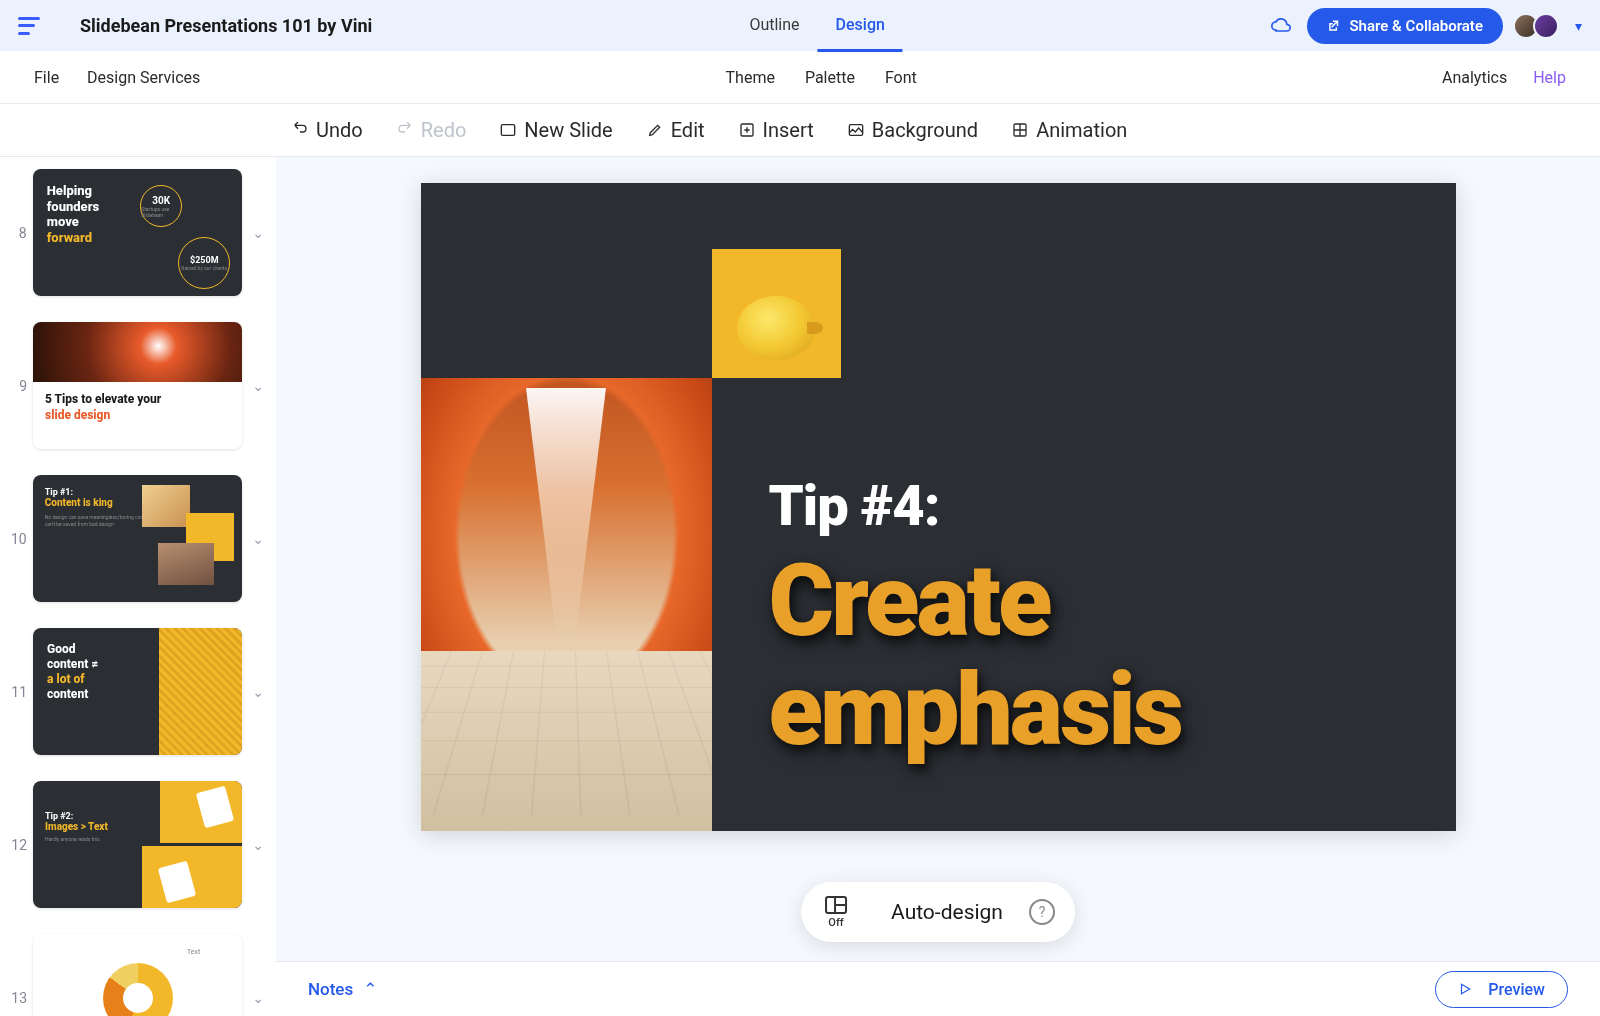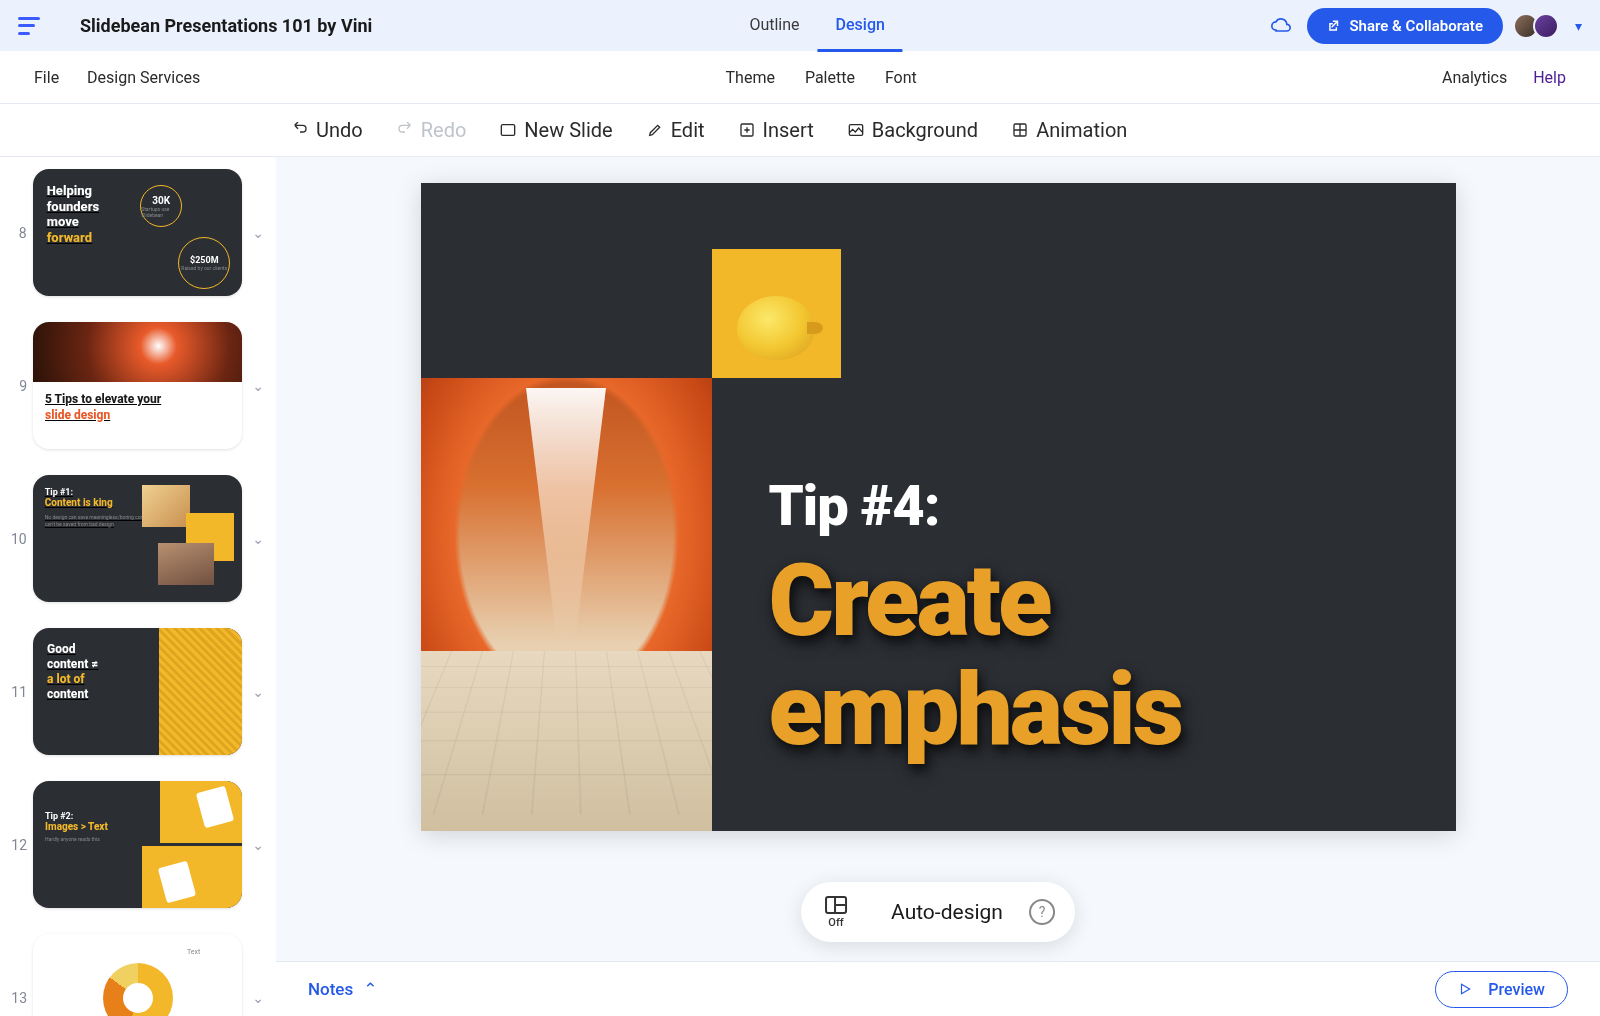--- a/index.html
+++ b/index.html
@@ -23,34 +23,34 @@
 .avatar { width:26px; height:26px; border-radius:50%; border:2px solid #ecf2fd; margin-left:-6px;}
 .avatar.a1{background:linear-gradient(135deg,#8b6f5a,#3a2f28);}
 .avatar.a2{background:linear-gradient(135deg,#6b3fa0,#3a1f60);}
 .chevron-down{color:#2459ea;font-size:14px;cursor:pointer;}
 
 
 .menubar { height: 53px; background:#fff; display:flex; align-items:center; padding:0 34px; gap:28px; border-bottom:1px solid #e5e9f0;}
 .menu-item { font-size:16px; color:#2b2b2b; cursor:pointer;}
 .menu-center { margin:0 auto; display:flex; gap:30px;}
 .menu-right { display:flex; gap:26px; }
-.help-link { color:#4c1d95; }
+.help-link { color:#8b5cf6; }
 
 
 .toolbar { height:53px; background:#fff; display:flex; align-items:center; padding-left: 292px; gap:34px; border-bottom:1px solid #e5e9f0;}
 .tool { display:flex; align-items:center; gap:8px; font-size:20px; color:#2b2b2b; cursor:pointer;}
 .tool.disabled { color:#bfc4cc; }
 .tool-icon { width:16px; height:16px; display:inline-flex; align-items:center; justify-content:center;}
 
 
 .main { display:flex; height: calc(1016px - 157px); }
 .sidebar { width:276px; background:#fff; overflow-y:auto; padding:12px 8px 140px 8px;}
 .slide-row { display:flex; align-items:center; gap:6px; margin-bottom:26px;}
 .slide-num { width:22px; text-align:right; font-size:14px; color:#808694;}
-.thumb { width:242px; height:127px; border-radius:16px; background:#2b2e33; position:relative; overflow:hidden; box-shadow:0 1px 3px rgba(0,0,0,0.12); cursor:pointer;text-decoration:underline;}
+.thumb { width:242px; height:127px; border-radius:8px; background:#2b2e33; position:relative; overflow:hidden; box-shadow:0 1px 3px rgba(0,0,0,0.12); cursor:pointer;}
 .caret { color:#9ba3b0; font-size:14px; cursor:pointer; padding:4px;}
 
 
 .t8 { padding:14px; }
 .t8 .big { font-size:13px; font-weight:800; color:#fff; line-height:1.2; }
 .t8 .big .fw{color:#f3b82a;}
 .t8 .c1,.t8 .c2{position:absolute;border:1px solid #f3b82a;border-radius:50%;display:flex;flex-direction:column;align-items:center;justify-content:center;}
 .t8 .c1{width:42px;height:42px;right:60px;top:16px;} .t8 .c1 b{color:#fff;font-size:10px;}
 .t8 .c2{width:52px;height:52px;right:12px;top:68px;} .t8 .c2 b{color:#fff;font-size:9px;}
 .t8 small{color:#888;font-size:5px;}

